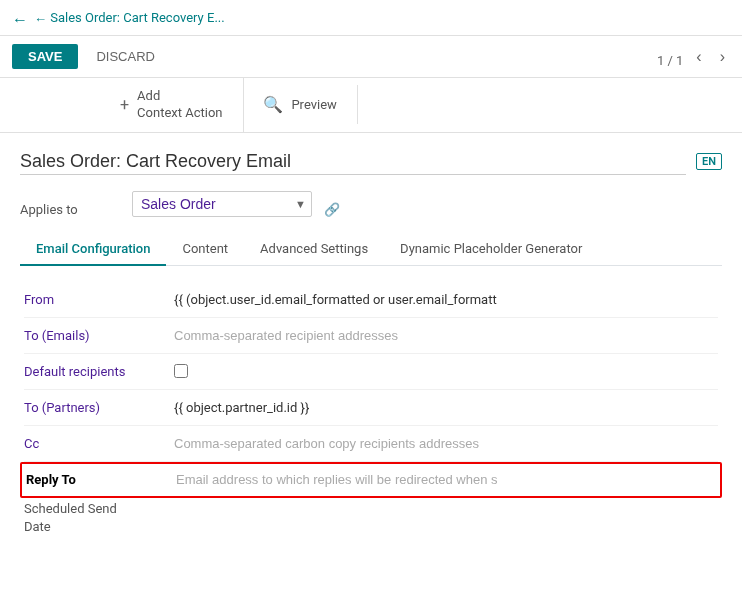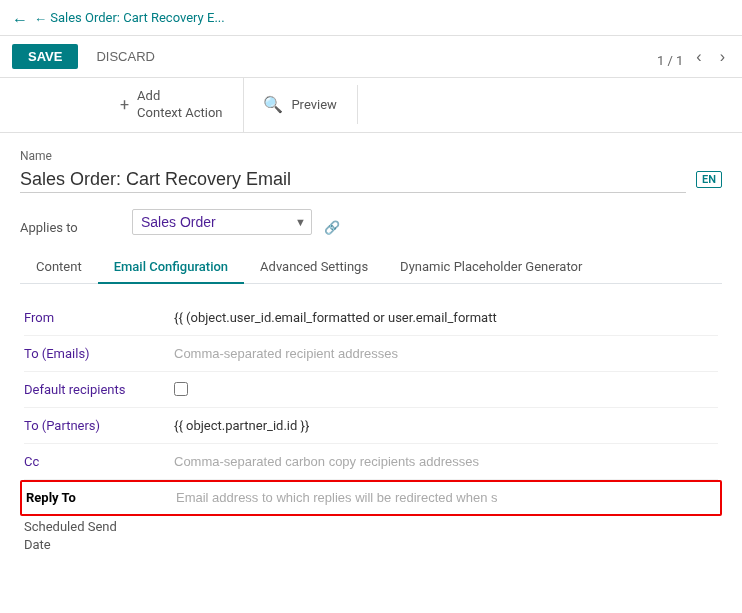--- a/index.html
+++ b/index.html
@@ -306,41 +306,40 @@
   </div>
   <div class="toolbar-item">
     <span class="toolbar-icon">🔍</span>
     <span>Preview</span>
   </div>
 </div>
 
 <div class="main-content">
 
   <div class="field-section">
-    <div class="field-label">Name</div>
     <div class="name-input-row">
       <input class="name-input" type="text" value="Sales Order: Cart Recovery Email" style="">
       <span class="lang-badge">EN</span>
     </div>
   </div>
 
   <div class="applies-row">
     <span class="applies-label">Applies to</span>
     <div class="select-wrapper">
       <select class="applies-select">
         <option>Sales Order</option>
       </select>
       <span class="select-chevron">▼</span>
     </div>
     <span class="external-link-icon">🔗</span>
   </div>
 
   <div class="tabs-bar">
+    <div class="tab active">Email Configuration</div>
     <div class="tab">Content</div>
-    <div class="tab active">Email Configuration</div>
     <div class="tab">Advanced Settings</div>
     <div class="tab">Dynamic Placeholder Generator</div>
   </div>
 
   <div class="form-section">
 
     <div class="form-field">
       <span class="form-field-label">From</span>
       <span class="form-field-value">{{ (object.user_id.email_formatted or user.email_formatt</span>
     </div>

